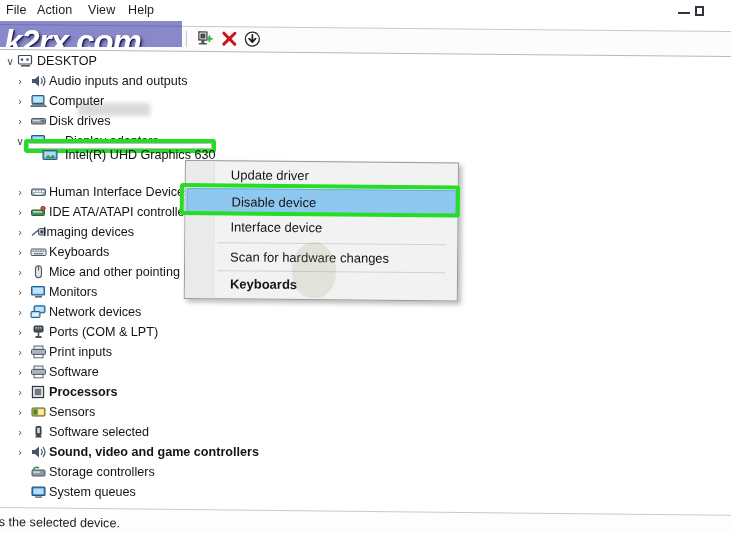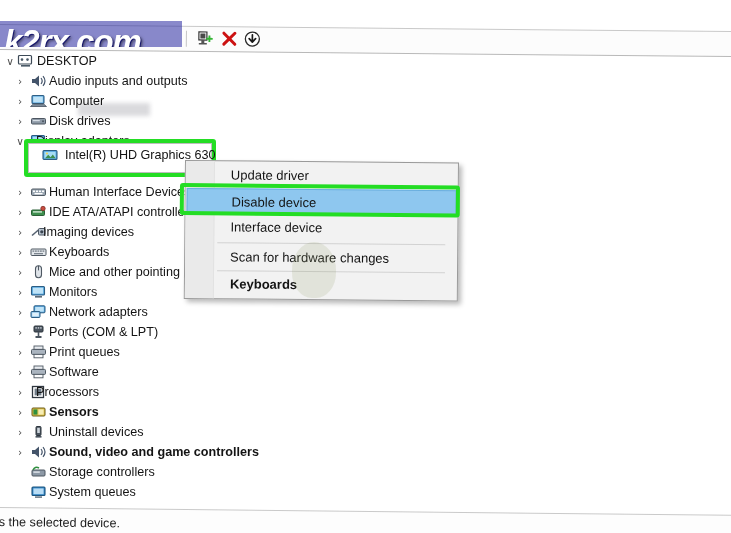--- a/index.html
+++ b/index.html
@@ -138,21 +138,21 @@
   }
   .tw-label {
     position: absolute;
     white-space: nowrap;
   }
 
   
   #row-gpu-box {
     position: absolute;
     left: 24px; top: 139px;
-    width: 192px; height: 38px;
+    width: 192px; height: 14px;
     border: 4px solid #24dd24;
     border-radius: 3px;
     box-sizing: border-box;
   }
   #row-gpu-inner {
     position: absolute;
     left: 0; top: 0;
     width: 100%; height: 100%;
     background: #ffffff;
     border: 1px solid #bdbdbd;
@@ -295,20 +295,29 @@
     width: 72px; height: 13px;
     background: rgba(205,205,210,.75);
     filter: blur(2px);
   }
 </style>
 </head>
 <body>
 
 <div id="window">
 
+  <div id="menubar">
+    <div class="menu-item" id="menu-file">File</div>
+    <div class="menu-item" id="menu-action">Action</div>
+    <div class="menu-item" id="menu-view">View</div>
+    <div class="menu-item" id="menu-help">Help</div>
+
+    <div class="winctl" id="btn-minimize"></div>
+    <div class="winctl" id="btn-maximize"></div>
+  </div>
 
   <div id="toolbar">
     <div id="toolbar-inner">
       <div class="tb-sep" id="tb-sep-1"></div>
 
       <div class="tb-btn" id="tb-scan">
         <svg width="20" height="18" viewBox="0 0 20 18">
           <rect x="3" y="2" width="8" height="8" fill="#ffffff" stroke="#333" stroke-width="1.2"></rect>
           <rect x="4.5" y="3.5" width="5" height="5" fill="#4a4a4a"></rect>
           <rect x="5.5" y="10" width="3" height="3" fill="#555"></rect>
@@ -386,21 +395,21 @@
 
     <div class="tree-row" style="top:81px;">
       <span class="tw-chev" style="left:14px;">∨</span>
       <span class="tw-icon" style="left:30px;">
         <svg width="17" height="16" viewBox="0 0 17 16">
           <rect x="1.5" y="2.5" width="13" height="8.5" rx="1" fill="#4fa3dd" stroke="#2c5d83" stroke-width="1.1"></rect>
           <rect x="2.8" y="3.7" width="10.4" height="6" fill="#a6dcf5"></rect>
           <rect x="5" y="12" width="7" height="1.6" fill="#5c6b78"></rect>
         </svg>
       </span>
-      <span class="tw-label" style="left:36px;">Display adapters</span>
+      <span class="tw-label" style="left:65px;">Display adapters</span>
     </div>
 
     <div class="tree-row" style="top:132px;">
       <span class="tw-chev" style="left:14px;">›</span>
       <span class="tw-icon" style="left:30px;">
         <svg width="17" height="16" viewBox="0 0 17 16">
           <rect x="1.5" y="5" width="14" height="6.5" rx="1.2" fill="#9aa6b2" stroke="#4f5963" stroke-width="1"></rect>
           <rect x="3" y="6.5" width="2" height="1.6" fill="#fff"></rect>
           <rect x="6" y="6.5" width="2" height="1.6" fill="#fff"></rect>
           <rect x="9" y="6.5" width="2" height="1.6" fill="#fff"></rect>
@@ -477,21 +486,21 @@
     <div class="tree-row" style="top:252px;">
       <span class="tw-chev" style="left:14px;">›</span>
       <span class="tw-icon" style="left:30px;">
         <svg width="17" height="16" viewBox="0 0 17 16">
           <rect x="4" y="1.8" width="11" height="7" rx="1" fill="#4fa3dd" stroke="#2c5d83" stroke-width="1"></rect>
           <rect x="5.2" y="2.9" width="8.6" height="4.8" fill="#bfe3f7"></rect>
           <rect x="1" y="7.5" width="9" height="6" rx="1" fill="#7fbde8" stroke="#2c5d83" stroke-width="1"></rect>
           <rect x="2.2" y="8.6" width="6.6" height="3.8" fill="#dff0fb"></rect>
         </svg>
       </span>
-      <span class="tw-label" style="left:49px;">Network adapters</span>
+      <span class="tw-label" style="left:49px;">Network devices</span>
     </div>
 
     <div class="tree-row" style="top:272px;">
       <span class="tw-chev" style="left:14px;">›</span>
       <span class="tw-icon" style="left:30px;">
         <svg width="17" height="16" viewBox="0 0 17 16">
           <rect x="4" y="2" width="9" height="6" rx="1" fill="#4a545f" stroke="#2d353d" stroke-width="1"></rect>
           <rect x="5.4" y="3.2" width="1.4" height="1.4" fill="#cfd6dd"></rect>
           <rect x="7.8" y="3.2" width="1.4" height="1.4" fill="#cfd6dd"></rect>
           <rect x="10.2" y="3.2" width="1.4" height="1.4" fill="#cfd6dd"></rect>
@@ -504,21 +513,21 @@
 
     <div class="tree-row" style="top:292px;">
       <span class="tw-chev" style="left:14px;">›</span>
       <span class="tw-icon" style="left:30px;">
         <svg width="17" height="16" viewBox="0 0 17 16">
           <rect x="4" y="2" width="9" height="3.4" fill="#e8ecf0" stroke="#4f5963" stroke-width=".9"></rect>
           <rect x="1.5" y="5.4" width="14" height="5" rx="1" fill="#aab4bf" stroke="#4f5963" stroke-width="1"></rect>
           <rect x="4" y="10.4" width="9" height="3.4" fill="#fbfcfd" stroke="#4f5963" stroke-width=".9"></rect>
         </svg>
       </span>
-      <span class="tw-label" style="left:49px;">Print queues</span>
+      <span class="tw-label" style="left:49px;">Print inputs</span>
     </div>
 
     <div class="tree-row" style="top:312px;">
       <span class="tw-chev" style="left:14px;">›</span>
       <span class="tw-icon" style="left:30px;">
         <svg width="17" height="16" viewBox="0 0 17 16">
           <rect x="4" y="2" width="9" height="3.4" fill="#e8ecf0" stroke="#4f5963" stroke-width=".9"></rect>
           <rect x="1.5" y="5.4" width="14" height="5" rx="1" fill="#aab4bf" stroke="#4f5963" stroke-width="1"></rect>
           <rect x="4" y="10.4" width="9" height="3.4" fill="#fbfcfd" stroke="#4f5963" stroke-width=".9"></rect>
         </svg>
@@ -527,45 +536,45 @@
     </div>
 
     <div class="tree-row" style="top:332px;">
       <span class="tw-chev" style="left:14px;">›</span>
       <span class="tw-icon" style="left:30px;">
         <svg width="17" height="16" viewBox="0 0 17 16">
           <rect x="2.5" y="2.5" width="11" height="11" fill="#ffffff" stroke="#2f3740" stroke-width="1.3"></rect>
           <rect x="4.6" y="4.6" width="6.8" height="6.8" fill="#6f7b87"></rect>
         </svg>
       </span>
-      <span class="tw-label" style="left:36px;">Processors</span>
+      <span class="tw-label" style="left:49px;font-weight:bold;">Processors</span>
     </div>
 
     <div class="tree-row" style="top:352px;">
       <span class="tw-chev" style="left:14px;">›</span>
       <span class="tw-icon" style="left:30px;">
         <svg width="17" height="16" viewBox="0 0 17 16">
           <rect x="2" y="4" width="13" height="8" rx="1" fill="#e0c34b" stroke="#6d5c18" stroke-width="1"></rect>
           <rect x="3.4" y="5.4" width="4" height="5.2" fill="#2f8f3f"></rect>
           <rect x="8.4" y="5.4" width="5.2" height="5.2" fill="#f6edb6"></rect>
         </svg>
       </span>
-      <span class="tw-label" style="left:49px;font-weight:bold;">Sensors</span>
+      <span class="tw-label" style="left:49px;">Sensors</span>
     </div>
 
     <div class="tree-row" style="top:372px;">
       <span class="tw-chev" style="left:14px;">›</span>
       <span class="tw-icon" style="left:30px;">
         <svg width="17" height="16" viewBox="0 0 17 16">
           <rect x="6" y="2.5" width="5" height="9" rx="1" fill="#4a545f" stroke="#2d353d" stroke-width="1"></rect>
           <rect x="7.2" y="3.8" width="2.6" height="5.2" fill="#cfd6dd"></rect>
           <rect x="5.5" y="12" width="6" height="1.6" fill="#4a545f"></rect>
         </svg>
       </span>
-      <span class="tw-label" style="left:49px;">Uninstall devices</span>
+      <span class="tw-label" style="left:49px;">Software selected</span>
     </div>
 
     <div class="tree-row" style="top:392px;">
       <span class="tw-chev" style="left:14px;">›</span>
       <span class="tw-icon" style="left:30px;">
         <svg width="17" height="16" viewBox="0 0 17 16">
           <path d="M2 6 h3 l4 -3.5 v11 l-4 -3.5 h-3 z" fill="#44546a"></path>
           <path d="M11 5 q2.4 3 0 6" fill="none" stroke="#44546a" stroke-width="1.2"></path>
           <path d="M13 3.2 q4 4.8 0 9.6" fill="none" stroke="#44546a" stroke-width="1.2"></path>
         </svg>

